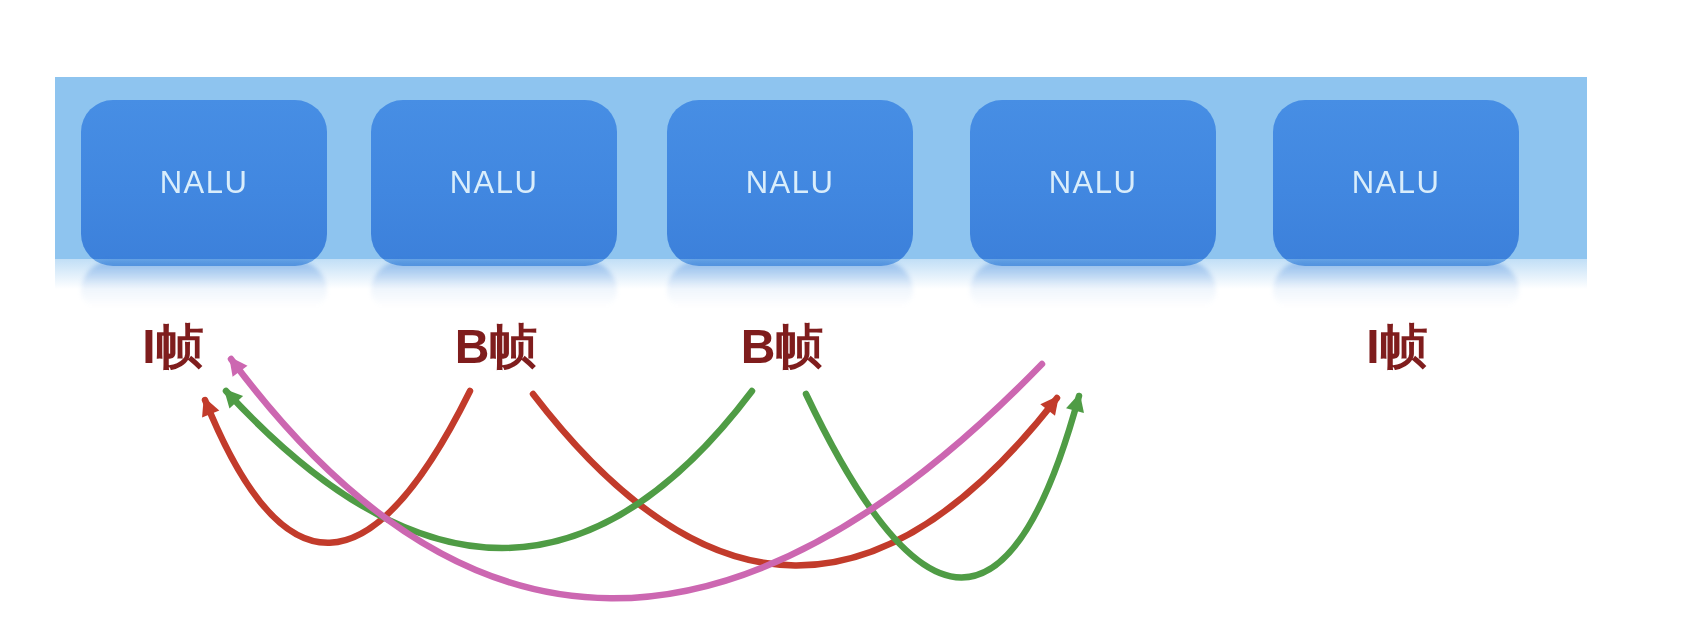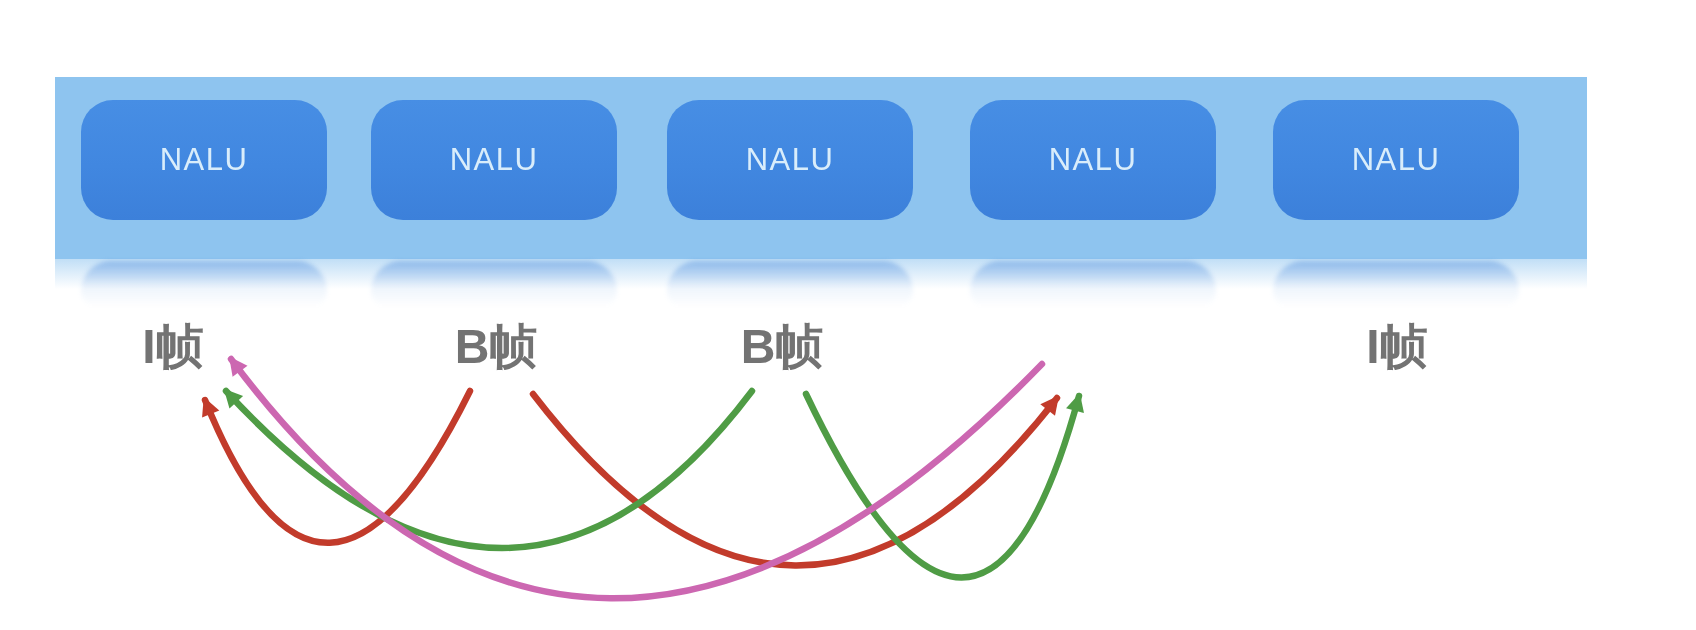--- a/index.html
+++ b/index.html
@@ -10,21 +10,21 @@
     overflow:hidden;
     font-family:"Liberation Sans","DejaVu Sans",sans-serif;
   }
   
   .band{
     position:absolute;left:55px;top:77px;width:1532px;height:182px;
     background:#8ec4ef;
   }
   
   .nalu{
-    position:absolute;top:100px;width:246px;height:120px;
+    position:absolute;top:100px;width:246px;height:166px;
     background:linear-gradient(180deg,#478ee4 0%,#4187e0 55%,#3c80da 100%);
     border-radius:32px;
     display:flex;align-items:center;justify-content:center;
     color:#d9edfb;font-size:31px;letter-spacing:1.5px;font-weight:400;
   }
   .nalu.b1{left:81px;}
   .nalu.b2{left:371px;}
   .nalu.b3{left:667px;}
   .nalu.b4{left:970px;}
   .nalu.b5{left:1273px;}
@@ -40,21 +40,21 @@
     filter:blur(2px);
   }
   .nalu-reflect.b1{left:81px;}
   .nalu-reflect.b2{left:371px;}
   .nalu-reflect.b3{left:667px;}
   .nalu-reflect.b4{left:970px;}
   .nalu-reflect.b5{left:1273px;}
   
   .frame-label{
     position:absolute;top:318px;width:200px;height:60px;line-height:58px;
-    text-align:center;font-size:48px;font-weight:700;color:#737373;
+    text-align:center;font-size:48px;font-weight:700;color:#7f1d1d;
   }
   .frame-label.f1{left:73px;}
   .frame-label.f2{left:396px;}
   .frame-label.f3{left:682px;}
   .frame-label.f4{left:995px;}
   .frame-label.f5{left:1297px;}
   
   .arrows{
     position:absolute;left:0;top:0;width:1696px;height:630px;
     pointer-events:none;

